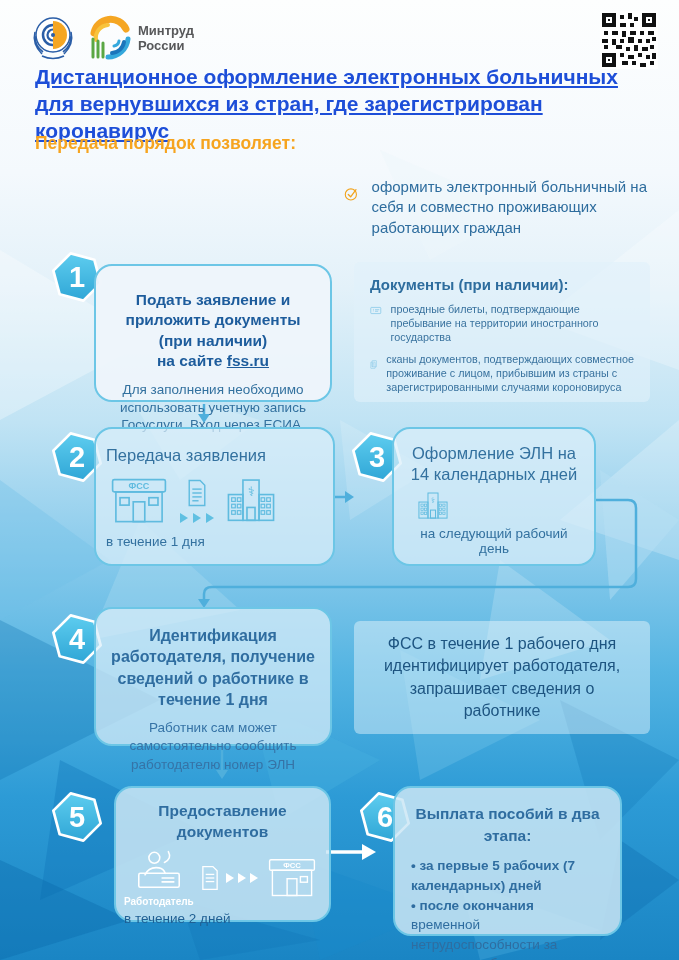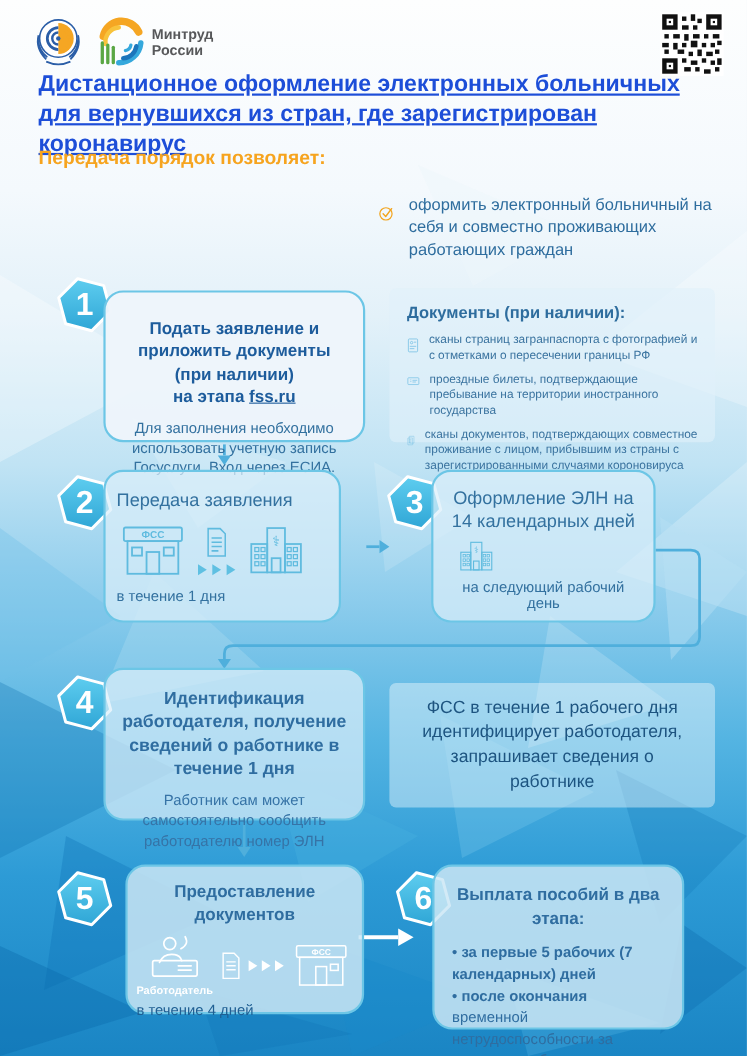--- a/index.html
+++ b/index.html
@@ -218,39 +218,27 @@
 
   <div class="badge" style="left:48px;top:248px;">
     <svg viewBox="0 0 64 64">
         <polygon points="58.1,39 39,58.1 12.9,51.1 5.9,25 25,5.9 51.1,12.9" fill="url(#badgeGrad)" stroke="#ffffff" stroke-width="3" stroke-linejoin="round"></polygon>
       </svg>
     <div class="num">1</div>
   </div>
   <div class="box box1" style="left:94px;top:264px;width:238px;height:138px;padding:24px 14px 10px 14px;">
     <div class="b1-title">
       <span>Подать заявление и приложить документы (при наличии)</span><br>
-      <span>на этапа </span><a class="b1-link" href="#">fss.ru</a>
+      <span>на сайте </span><a class="b1-link" href="#">fss.ru</a>
     </div>
     <div class="b1-note">Для заполнения необходимо использовать учетную запись Госуслуги. Вход через ЕСИА.</div>
   </div>
 
   <div class="panel docs-panel" style="left:354px;top:262px;width:296px;height:140px;">
     <div class="docs-title">Документы (при наличии):</div>
-    <div class="doc-item">
-      <svg width="20" height="24" viewBox="0 0 26 32">
-        <g fill="none" stroke="#7cc3e6" stroke-width="1.8">
-          <rect x="3" y="2" width="20" height="28" rx="2"></rect>
-          <circle cx="10" cy="10" r="2.6"></circle>
-          <line x1="15" y1="9" x2="20" y2="9"></line>
-          <line x1="6" y1="18" x2="20" y2="18"></line>
-          <line x1="6" y1="23" x2="16" y2="23"></line>
-        </g>
-      </svg>
-      <div class="doc-item-text">сканы страниц загранпаспорта с фотографией и с отметками о пересечении границы РФ</div>
-    </div>
     <div class="doc-item">
       <svg width="22" height="17" viewBox="0 0 30 22">
         <g fill="none" stroke="#7cc3e6" stroke-width="1.8">
           <rect x="2" y="3" width="26" height="16" rx="2"></rect>
           <line x1="9" y1="7" x2="9" y2="15" stroke-dasharray="2 2"></line>
           <line x1="13" y1="9" x2="24" y2="9"></line>
           <line x1="13" y1="13" x2="21" y2="13"></line>
         </g>
       </svg>
       <div class="doc-item-text">проездные билеты, подтверждающие пребывание на территории иностранного государства</div>
@@ -268,21 +256,21 @@
       <div class="doc-item-text">сканы документов, подтверждающих совместное проживание с лицом, прибывшим из страны с зарегистрированными случаями короновируса</div>
     </div>
   </div>
 
   <div class="badge" style="left:48px;top:428px;">
     <svg viewBox="0 0 64 64">
         <polygon points="58.1,39 39,58.1 12.9,51.1 5.9,25 25,5.9 51.1,12.9" fill="url(#badgeGrad)" stroke="#ffffff" stroke-width="3" stroke-linejoin="round"></polygon>
       </svg>
     <div class="num">2</div>
   </div>
-  <div class="box box-lite" style="left:94px;top:427px;width:216px;height:139px;padding:16px 10px 8px 10px;">
+  <div class="box box-lite" style="left:94px;top:427px;width:241px;height:139px;padding:16px 10px 8px 10px;">
     <div class="step-title">Передача заявления</div>
     <div class="icon-row" style="margin-top:8px;">
       <svg width="66" height="54" viewBox="0 0 80 64">
         <g fill="none" stroke="#5fbbdf" stroke-width="2">
           <rect x="8" y="6" width="64" height="15" rx="2"></rect>
           <rect x="12" y="21" width="56" height="36"></rect>
           <rect x="33" y="33" width="14" height="24"></rect>
           <rect x="17" y="28" width="11" height="9"></rect>
           <rect x="52" y="28" width="11" height="9"></rect>
         </g>
@@ -418,21 +406,21 @@
       <svg width="56" height="46" viewBox="0 0 80 64">
         <g fill="none" stroke="#ffffff" stroke-width="2">
           <rect x="8" y="6" width="64" height="15" rx="2"></rect>
           <rect x="12" y="21" width="56" height="36"></rect>
           <rect x="33" y="33" width="14" height="24"></rect>
           <rect x="52" y="30" width="10" height="8"></rect>
         </g>
         <text x="40" y="17.5" text-anchor="middle" font-size="11" font-weight="bold" fill="#ffffff">ФСС</text>
       </svg>
     </div>
-    <div class="caption" style="margin-top:4px;color:#1f5f93;">в течение 4 дней</div>
+    <div class="caption" style="margin-top:4px;color:#1f5f93;">в течение 2 дней</div>
   </div>
 
   <div class="badge" style="left:356px;top:788px;">
     <svg viewBox="0 0 64 64">
         <polygon points="58.1,39 39,58.1 12.9,51.1 5.9,25 25,5.9 51.1,12.9" fill="url(#badgeGrad)" stroke="#ffffff" stroke-width="3" stroke-linejoin="round"></polygon>
       </svg>
     <div class="num">6</div>
   </div>
   <div class="box box-deep" style="left:393px;top:786px;width:229px;height:150px;padding:15px 16px 8px 16px;">
     <div class="b6-title">Выплата пособий в два этапа:</div>

